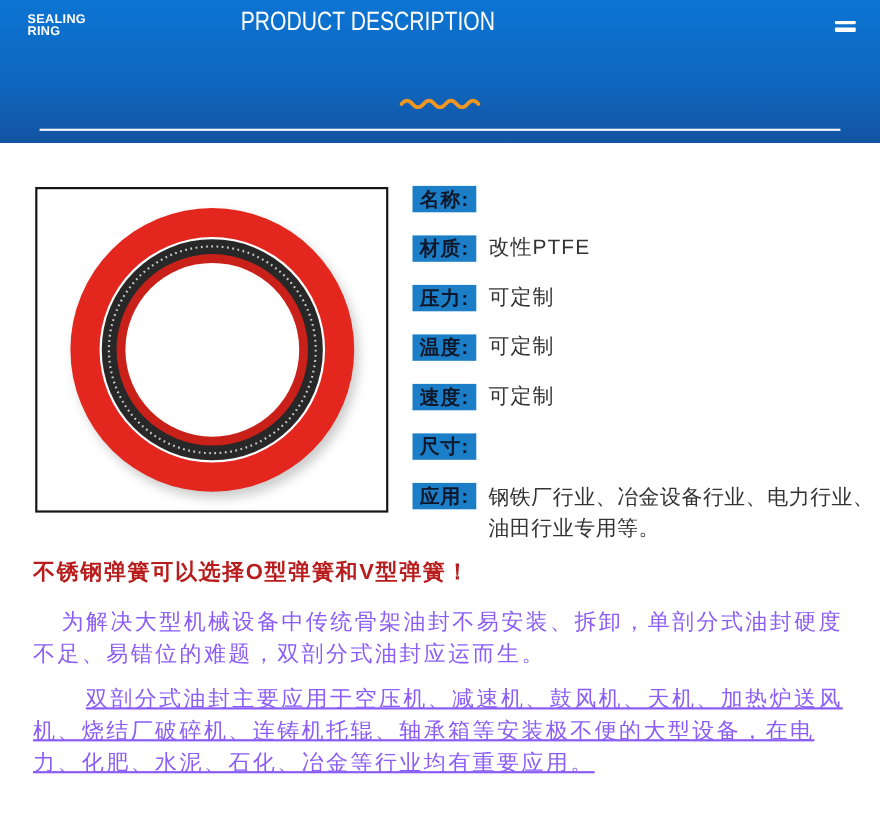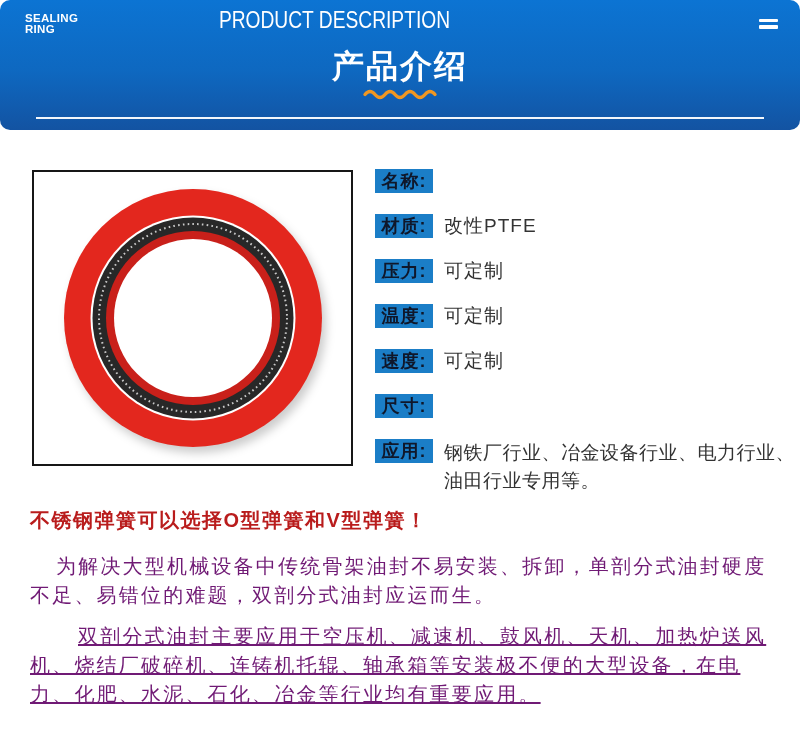--- a/index.html
+++ b/index.html
@@ -1,21 +1,21 @@
 <!DOCTYPE html>
 <html><head>
 <meta charset="utf-8">
 <style>
   html,body{margin:0;padding:0;background:#ffffff;}
   body{width:800px;height:750px;position:relative;overflow:hidden;
        font-family:"Liberation Sans","DejaVu Sans",sans-serif;}
 
   
   .hero{position:absolute;left:0;top:0;width:800px;height:130px;
-        background:linear-gradient(180deg,#0c74d3 0%,#0e68c0 55%,#1353a2 100%);border-radius:10px;}
+        background:linear-gradient(180deg,#0c74d3 0%,#0e68c0 55%,#1353a2 100%);}
   .logo{position:absolute;left:25px;top:13px;color:#fff;font-weight:bold;
         font-size:11.5px;line-height:10.5px;letter-spacing:.3px;}
   .logo span{display:block;}
   .title-en{position:absolute;left:0;top:6px;width:668px;text-align:center;
             color:#fff;font-size:24px;font-weight:400;white-space:nowrap;}
   .title-en .squeeze{display:inline-block;transform:scaleX(.8);transform-origin:center;}
   .title-zh{position:absolute;left:0;top:45px;width:800px;text-align:center;
             color:#fff;font-size:32px;font-weight:700;letter-spacing:2px;}
   .wave{position:absolute;left:50%;top:86px;transform:translateX(-50%);}
   .hero-divider{position:absolute;left:36px;right:36px;top:117px;height:2px;
@@ -35,37 +35,36 @@
   .tag{flex:0 0 58px;height:24px;background:#1b7ec7;color:#0f172a;font-size:18px;
        font-weight:bold;letter-spacing:1px;display:flex;align-items:center;
        justify-content:center;}
   .val{margin-left:11px;color:#333;font-size:19px;letter-spacing:1px;
        line-height:24px;white-space:nowrap;}
   .val.lines{white-space:pre-line;line-height:28px;letter-spacing:.5px;width:360px;}
 
   
   .highlight{position:absolute;left:30px;top:507px;font-size:20px;font-weight:bold;
              letter-spacing:1.5px;line-height:26px;}
-  .para{position:absolute;left:30px;width:745px;color:#701a75;font-size:20px;
+  .para{position:absolute;left:30px;width:745px;color:#8b5cf6;font-size:20px;
         letter-spacing:2.2px;line-height:29px;white-space:pre-line;}
   .p1{top:552px;text-indent:26px;}
   .p2{top:622px;text-indent:48px;text-decoration:underline;}
 </style>
 </head>
 <body>
 
 <div class="hero">
   <div class="logo">
     <span>SEALING</span>
     <span>RING</span>
   </div>
   <div class="title-en">
     <span class="squeeze">PRODUCT DESCRIPTION</span>
   </div>
-  <div class="title-zh">产品介绍</div>
   <svg class="wave" width="80" height="17" viewBox="0 0 74 17">
     <path d="M2,8.5 Q7,2.5 12,8.5 Q17,14.5 22,8.5 Q27,2.5 32,8.5 Q37,14.5 42,8.5 Q47,2.5 52,8.5 Q57,14.5 62,8.5 Q67,2.5 72,8.5" fill="none" stroke="#ef9722" stroke-width="3.4" stroke-linecap="round"></path>
   </svg>
   <div class="hero-divider"></div>
   <div class="menu">
       <i></i>
       <i></i>
     </div>
 </div>
 

